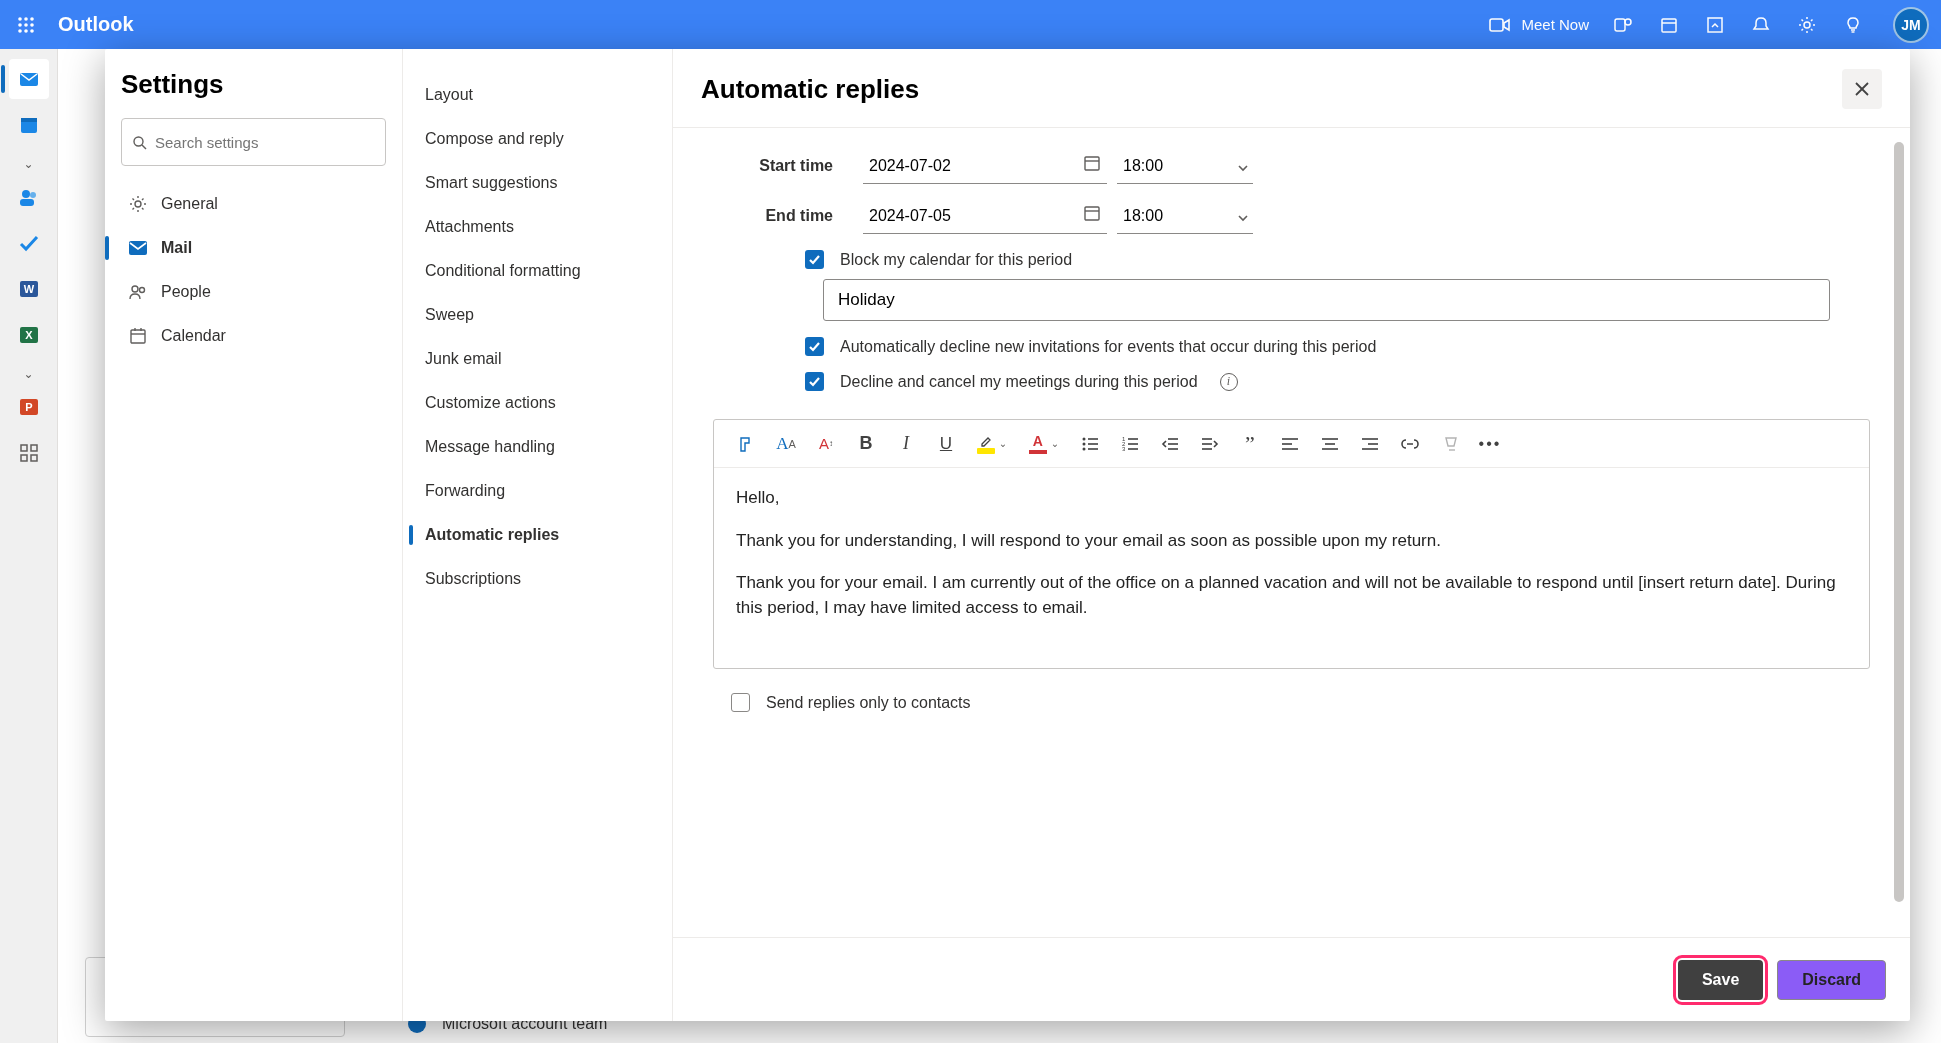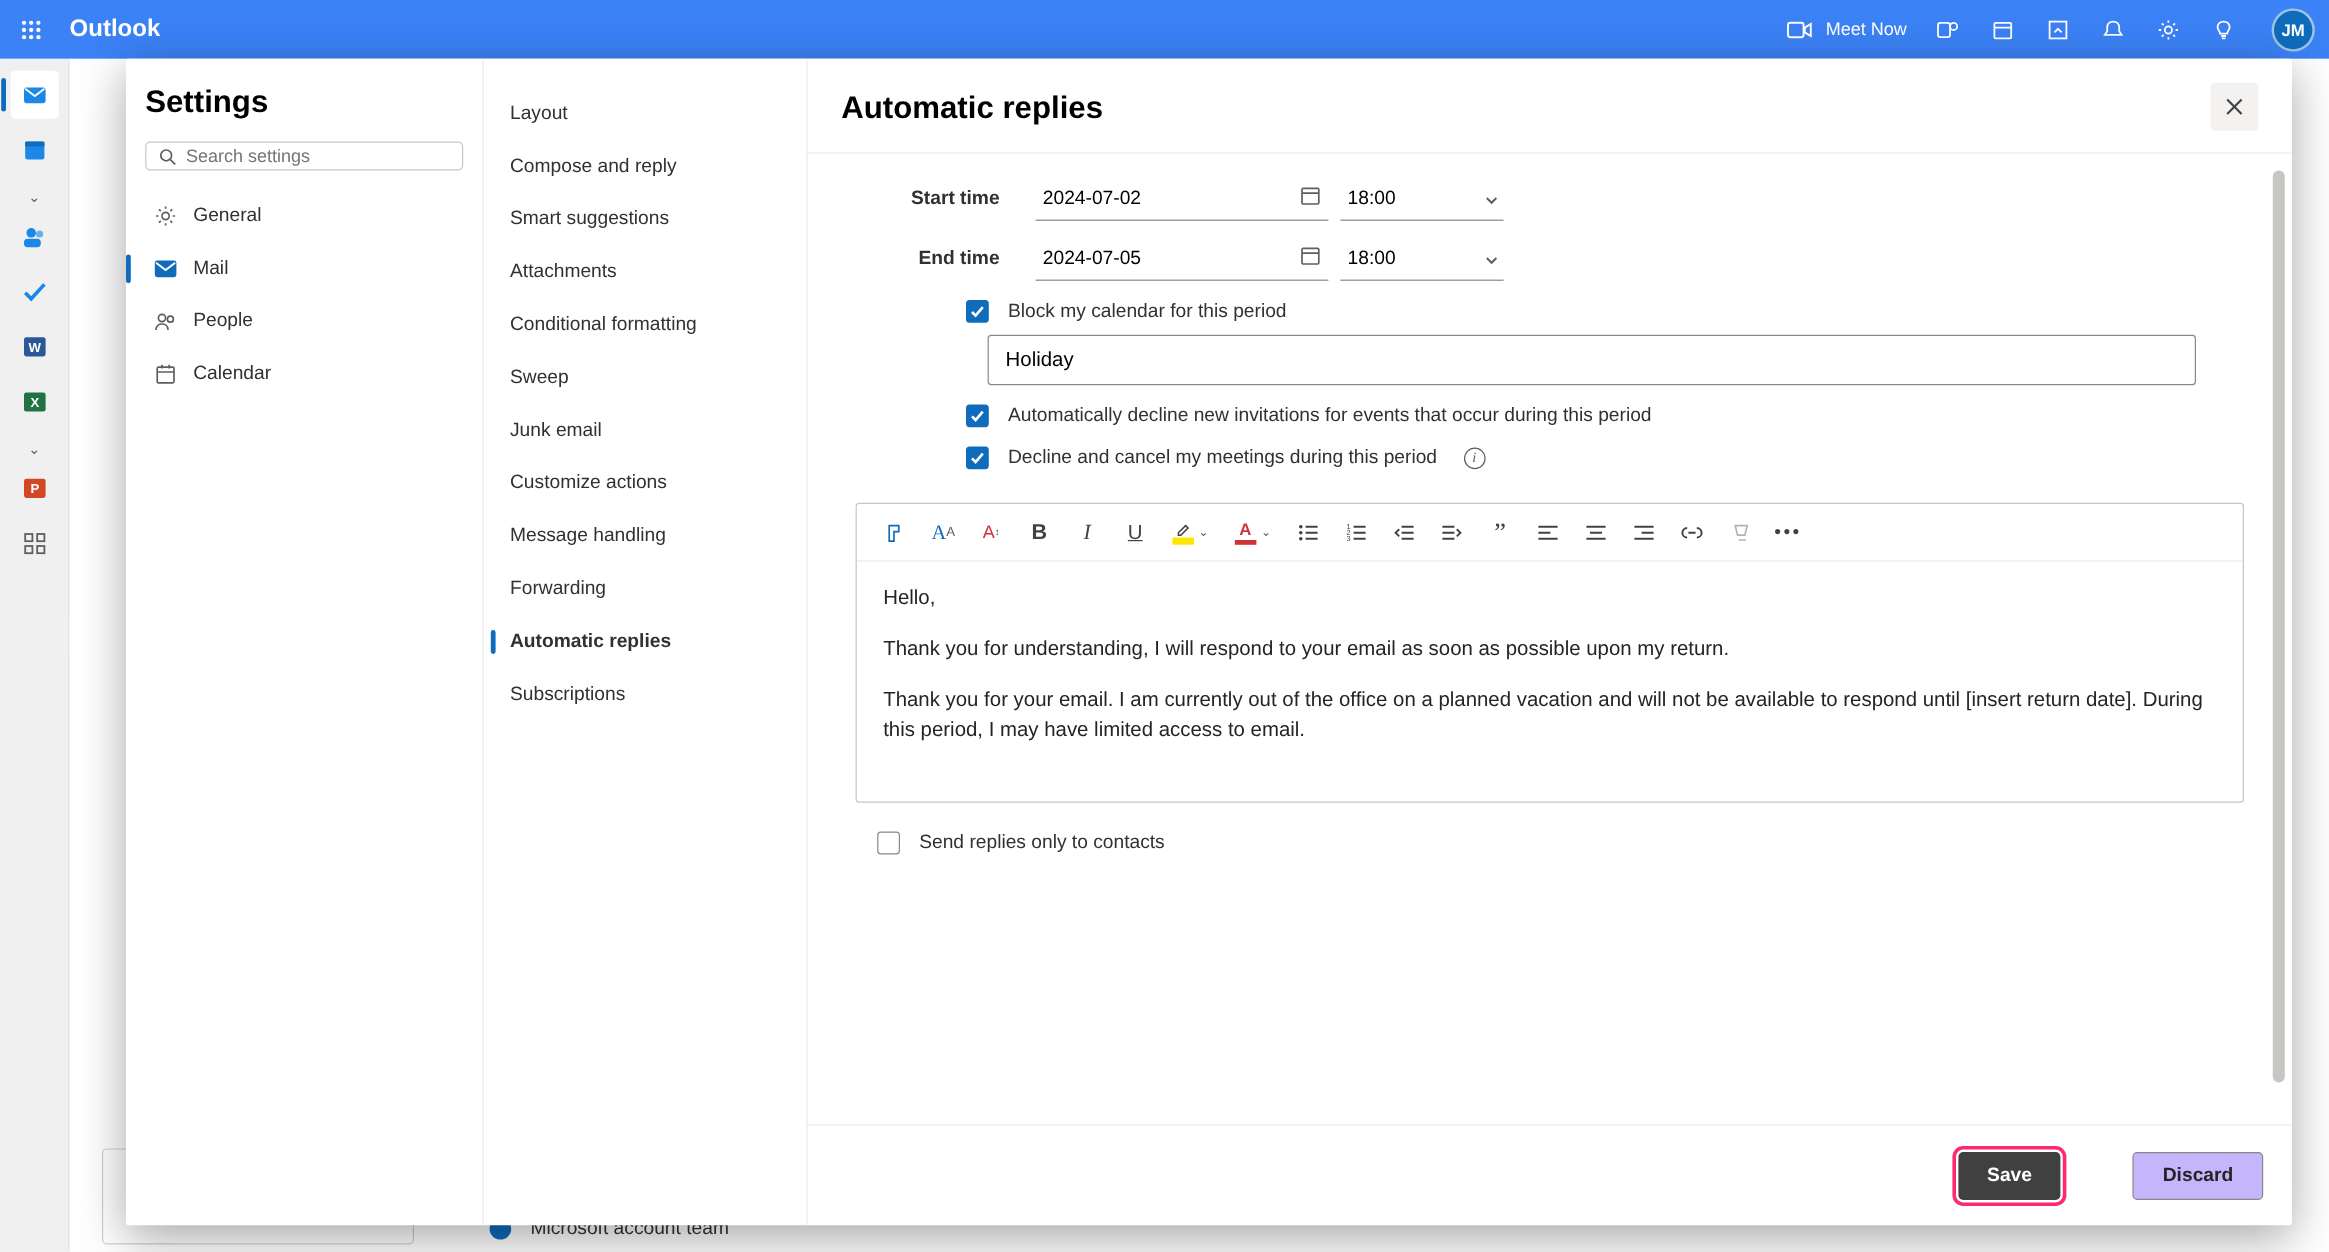--- a/index.html
+++ b/index.html
@@ -33,28 +33,28 @@
   
   .bottom-hint { position:absolute; left:85px; bottom:6px; width:260px; height:80px; border:1px solid #d1d1d1; border-radius:4px; background:#fff; display:flex; align-items:center; justify-content:center; color:#605e5c; font-size:14px; padding:8px; text-align:center;}
   .account-team { position:absolute; left:408px; bottom:10px; display:flex; align-items:center; gap:16px; color:#333;}
   .account-team .dot { width:18px; height:18px; border-radius:50%; background:#0f6cbd; }
 
   
   .modal { position:absolute; left:105px; top:49px; right:31px; height: 972px; background:#fff; box-shadow:0 10px 40px rgba(0,0,0,.35); display:flex; border-radius:2px; }
   
   .col-settings { width: 298px; border-right:1px solid #edebe9; padding: 20px 16px; }
   .col-settings h1 { font-size: 26px; font-weight:600; margin-bottom:18px; }
-  .settings-search { display:flex; align-items:center; border:1px solid #c8c6c4; border-radius:4px; height:24px; padding:0 10px; margin-bottom:16px;}
+  .settings-search { display:flex; align-items:center; border:1px solid #c8c6c4; border-radius:4px; height:48px; padding:0 10px; margin-bottom:16px;}
   .settings-search input { border:none; outline:none; font-size:15px; flex:1; }
   .settings-search svg { fill:#605e5c; margin-right:8px; }
   .cat-list { display:flex; flex-direction:column; }
   .cat-item { display:flex; align-items:center; gap:12px; height:44px; padding:0 10px 0 6px; cursor:pointer; border-radius:4px; position:relative;}
   .cat-item .iconwrap { width:22px; height:22px; display:flex; align-items:center; justify-content:center; }
   .cat-item .label { font-size:16px; color:#323130; }
-  .cat-item.active .label { font-weight:400; }
+  .cat-item.active .label { font-weight:700; }
   .cat-item.active::before { content:""; position:absolute; left:-16px; top:10px; bottom:10px; width:4px; background:#0f6cbd; border-radius:2px; }
 
   .col-sub { width: 270px; border-right:1px solid #edebe9; padding:24px 0 0 0; }
   .sub-item { height:44px; display:flex; align-items:center; padding:0 22px; font-size:16px; color:#323130; cursor:pointer; position:relative;}
   .sub-item.active { font-weight:700; }
   .sub-item.active::before { content:""; position:absolute; left:6px; top:12px; bottom:12px; width:4px; background:#0f6cbd; border-radius:2px; }
 
   .col-main { flex:1; display:flex; flex-direction:column; }
   .main-header { display:flex; align-items:center; justify-content:space-between; padding:20px 28px 18px 28px; border-bottom:1px solid #edebe9; }
   .main-header h2 { font-size:26px; font-weight:600; }
@@ -90,21 +90,21 @@
   .ybar { display:inline-block; width:18px; height:6px; background:#ffe600; border-radius:1px;}
   .abar { display:inline-block; width:18px; height:4px; background:#d13438;}
   .editor-body { padding:18px 22px; min-height:200px; font-size:17px; color:#242424; line-height:1.45; }
   .editor-body p { margin-bottom:18px; }
 
   .scroll-thumb { position:absolute; right:6px; top:14px; width:10px; height:760px; background:#c8c6c4; border-radius:5px; }
 
   .main-footer { height:84px; border-top:1px solid #edebe9; display:flex; align-items:center; justify-content:flex-end; padding:0 24px; gap:14px; }
   .btn { height:40px; padding:0 24px; border-radius:4px; font-size:16px; font-weight:600; display:flex; align-items:center; cursor:pointer; }
   .btn-primary { background:#404040; color:#fff; outline:3px solid #ff2a6d; outline-offset:2px;}
-  .btn-secondary { border:1px solid #8a8886; color:#242424; background:#c4b5fd;margin-left:46px; }
+  .btn-secondary { border:1px solid #8a8886; color:#242424; background:#8b5cf6; }
 
   
   .ribbon-chev { position:absolute; right:6px; top:56px; width:24px; height:24px; display:flex; align-items:center; justify-content:center; color:#605e5c; }
 
   
   .rail-highlight { position:absolute; left:58px; top:512px; width:56px; height:36px; background:#e1efff; border-radius:4px; }
 
   
   .hamburger { position:absolute; left:66px; top:56px; width:32px; height:32px; display:flex; align-items:center; justify-content:center; color:#424242; cursor:pointer;}
 </style>

